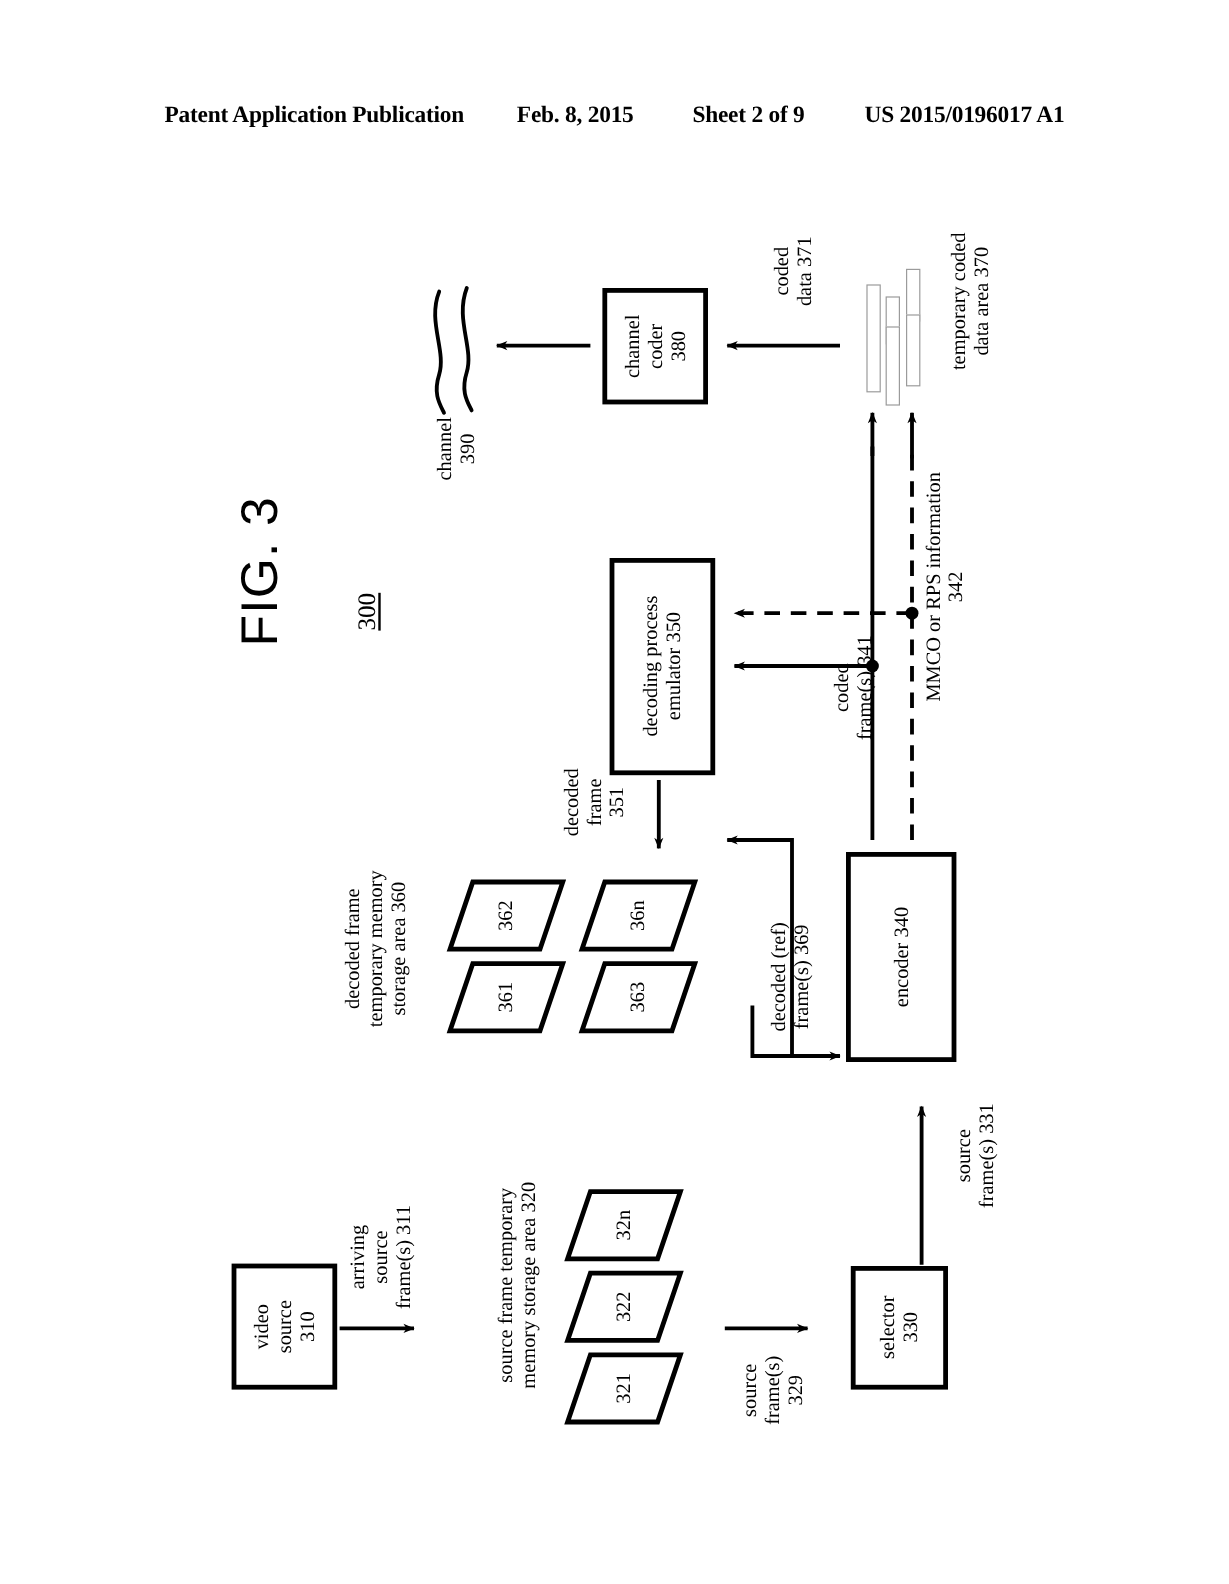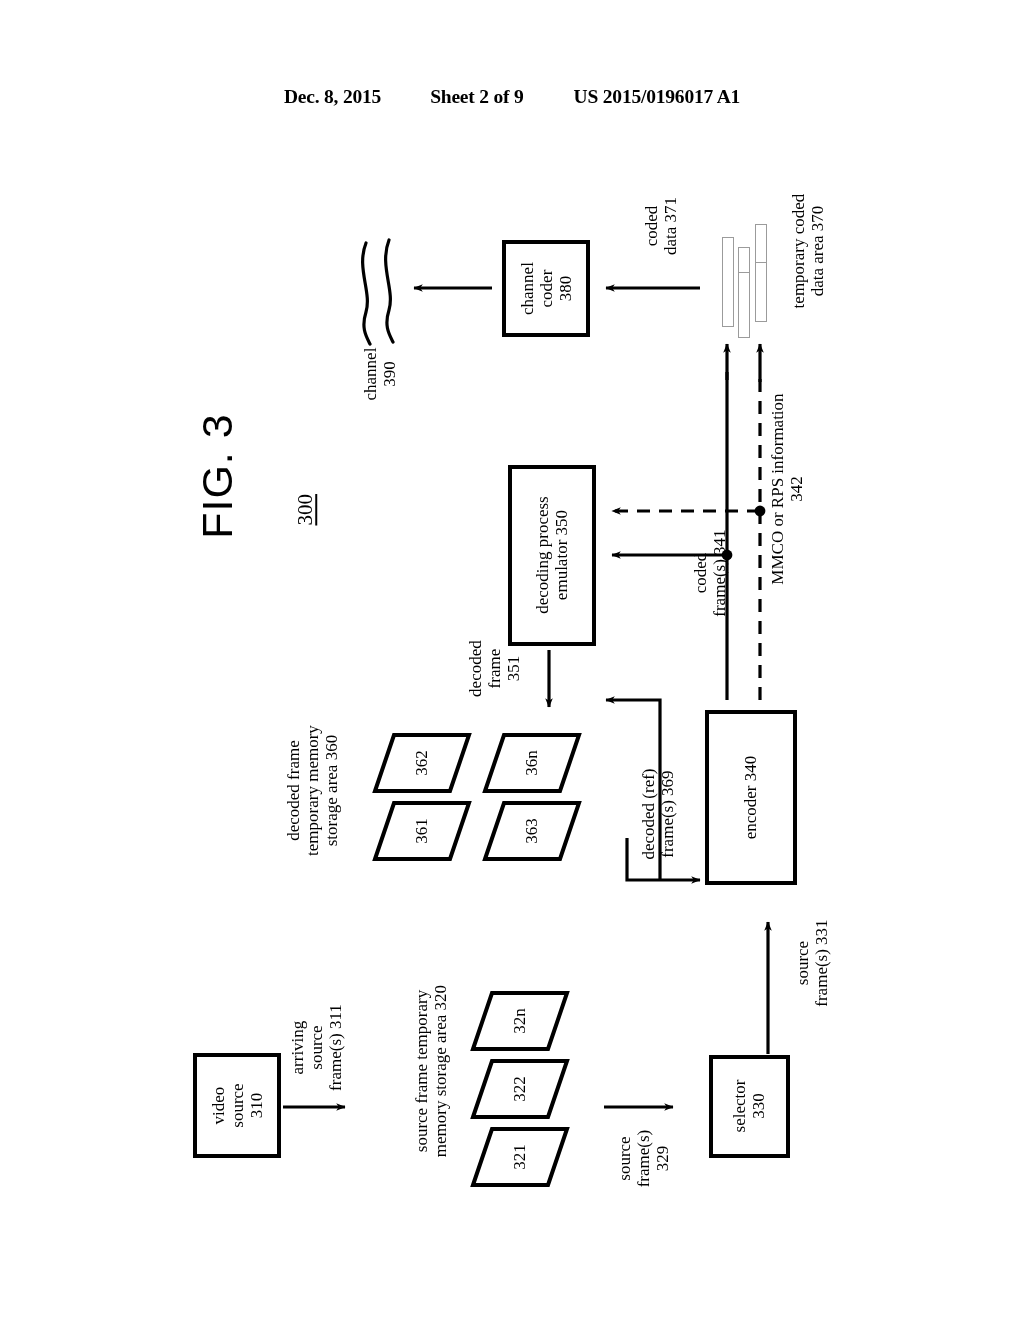--- a/index.html
+++ b/index.html
@@ -114,21 +114,22 @@
     border: 1.4px solid #9b9b9b;
     background: #ffffff;
   }
 
   svg.wire { position: absolute; top: 0; left: 0; width: 1024px; height: 1320px; overflow: visible; }
 </style>
 </head>
 <body>
 
 <div id="page-header">
-  <span class="h-date">Dec. 8, 2015</span>
+  <span class="h-pub">Patent Application Publication</span>
+  <span class="h-date">Feb. 8, 2015</span>
   <span class="h-sheet">Sheet 2 of 9</span>
   <span class="h-num">US 2015/0196017 A1</span>
 </div>
 
 <div id="figure">
 
   <div id="fig-title">
     <div class="rot">FIG. 3</div>
   </div>
   <div id="fig-num">

